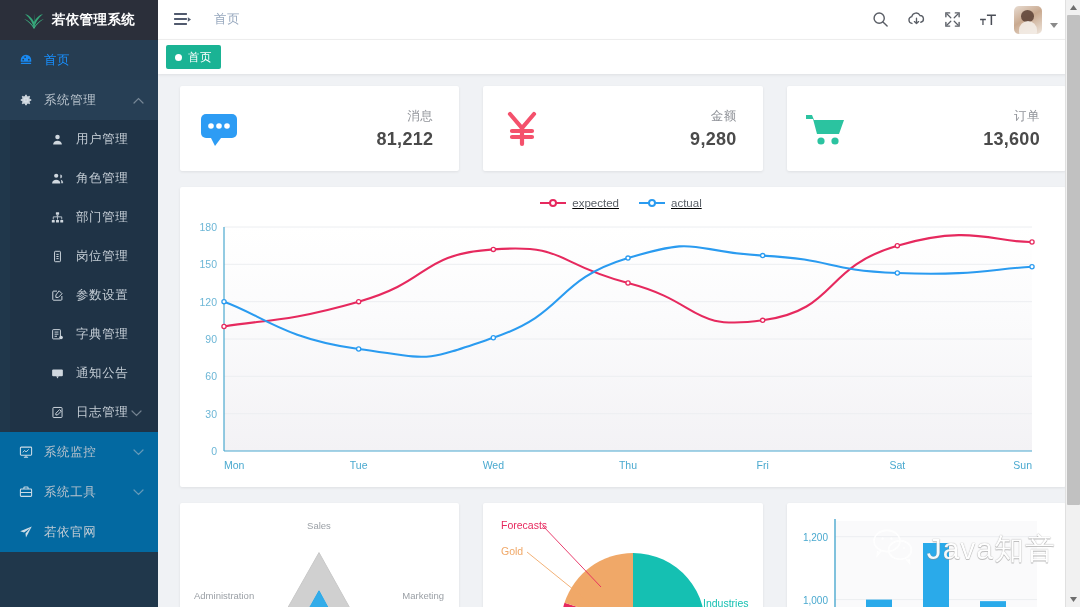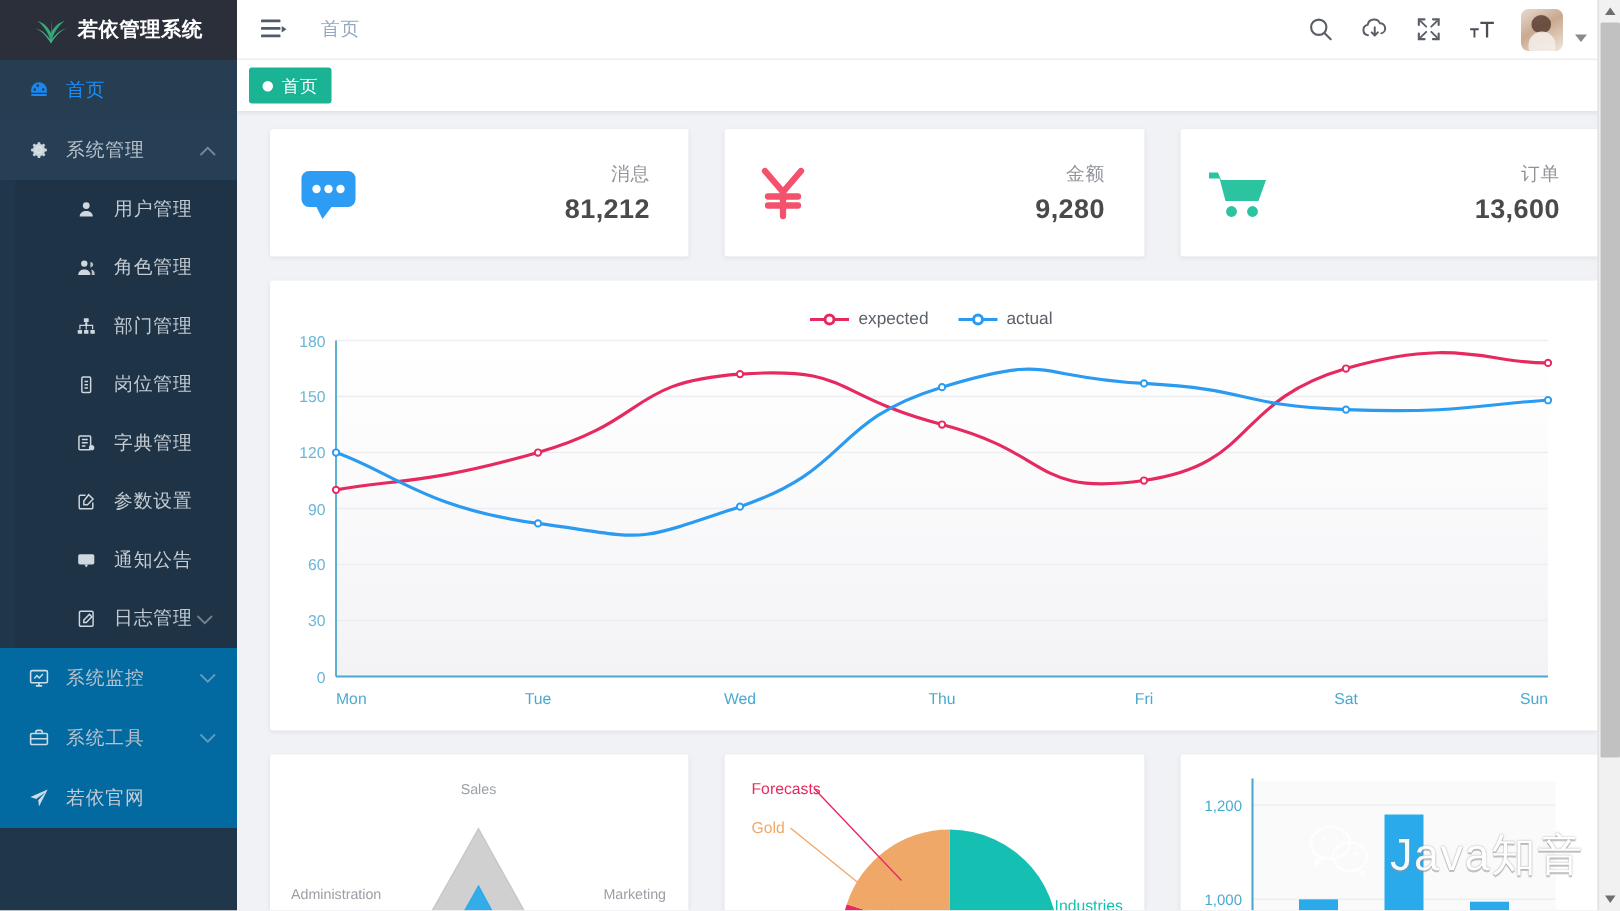--- a/index.html
+++ b/index.html
@@ -91,39 +91,39 @@
   .card-txt { margin-left: auto; text-align: right; padding-right: 10px; }
   .card-title { color: #909399; font-size: 12.5px; letter-spacing:.5px; }
   .card-num { color: #4a4a4a; font-size: 18px; font-weight: bold; margin-top: 4px; letter-spacing:.3px; }
 
   
   .panel {
     margin-top: 16px; background: #fff; border-radius: 2px;
     box-shadow: 0 1px 3px rgba(0,0,0,.08);
     padding: 10px 14px 6px 10px; position: relative;
   }
-  .legend { display: flex; justify-content: center; gap: 20px; align-items: flex-end; height: 22px; }
+  .legend { display: flex; justify-content: center; gap: 20px; align-items: flex-start; height: 22px; text-decoration: underline; }
   .legend-item { display: flex; align-items: center; gap: 6px; font-size: 11.5px; color: #5b6168; }
   .lg-mark { width: 26px; height: 10px; position: relative; display:inline-block;}
   .lg-mark i { position:absolute; top:4px; left:0; width:26px; height:2px; display:block; }
   .lg-mark b { position:absolute; top:1px; left:9px; width:8px; height:8px; border-radius:50%; background:#fff; border:2px solid; box-sizing:border-box;}
   .chart-wrap { position: relative; height: 262px; }
   .chart-wrap svg { display:block; }
 
   
   .bottom-row { display: flex; gap: 24px; margin-top: 16px; }
   .bpanel {
     flex: 1 1 0; height: 120px; background: #fff; border-radius: 2px;
     box-shadow: 0 1px 3px rgba(0,0,0,.08); overflow: hidden; position: relative;
   }
   .bpanel svg { display: block; }
 
   
   .watermark {
-    position: absolute; right: 24px; top: 549px; z-index: 8;
+    position: absolute; right: 24px; top: 528px; z-index: 8;
     display: flex; align-items: center; gap: 10px;
     color: #fff; opacity: .95; pointer-events: none;
   }
   .wm-text { font-size: 30px; color: #ffffff; letter-spacing: 1px;
     text-shadow: 0 0 1px rgba(120,120,120,.85), 0 1px 0 rgba(150,150,150,.55); font-family:"Liberation Sans",sans-serif;}
 
   
   .scrollbar {
     position: absolute; right: 0; top: 0; width: 15px; height: 607px;
     background: #f1f1f1; border-left: 1px solid #e0e0e0; z-index: 20;
@@ -222,36 +222,36 @@
                 <rect x="4.4" y="1.6" width="7.2" height="12.8" rx="1"></rect>
                 <path d="M6.6 5.4h2.8M6.6 8h2.8M6.6 10.6h2.8"></path>
               </svg>
           </span>
           <span class="lbl">岗位管理</span>
         </div>
 
         <div class="menu-item">
           <span class="ic">
             <svg width="13" height="13" viewBox="0 0 16 16" fill="none" stroke="#dfe6ec" stroke-width="1.2">
+                <path d="M13.4 8.6v4.2a1 1 0 01-1 1H3.2a1 1 0 01-1-1V3.6a1 1 0 011-1h4.2"></path>
+                <path d="M10 2.2l3.6 3.6-4.6 4.6H6V7.4z" fill="none"></path>
+              </svg>
+          </span>
+          <span class="lbl">参数设置</span>
+        </div>
+
+        <div class="menu-item">
+          <span class="ic">
+            <svg width="13" height="13" viewBox="0 0 16 16" fill="none" stroke="#dfe6ec" stroke-width="1.2">
                 <rect x="2" y="2" width="9.6" height="11.4" rx=".8"></rect>
                 <path d="M4.4 5h4.8M4.4 7.6h4.8M4.4 10.2h3"></path>
                 <circle cx="12.4" cy="11.6" r="2.2" fill="#dfe6ec" stroke="none"></circle>
               </svg>
           </span>
           <span class="lbl">字典管理</span>
-        </div>
-
-        <div class="menu-item">
-          <span class="ic">
-            <svg width="13" height="13" viewBox="0 0 16 16" fill="none" stroke="#dfe6ec" stroke-width="1.2">
-                <path d="M13.4 8.6v4.2a1 1 0 01-1 1H3.2a1 1 0 01-1-1V3.6a1 1 0 011-1h4.2"></path>
-                <path d="M10 2.2l3.6 3.6-4.6 4.6H6V7.4z" fill="none"></path>
-              </svg>
-          </span>
-          <span class="lbl">参数设置</span>
         </div>
 
         <div class="menu-item">
           <span class="ic">
             <svg width="13" height="13" viewBox="0 0 16 16" fill="#dfe6ec">
                 <rect x="1.4" y="3" width="13.2" height="8.4" rx="1.4"></rect>
                 <path d="M6.4 11.4h3.2L8 14z"></path>
               </svg>
           </span>
           <span class="lbl">通知公告</span>

